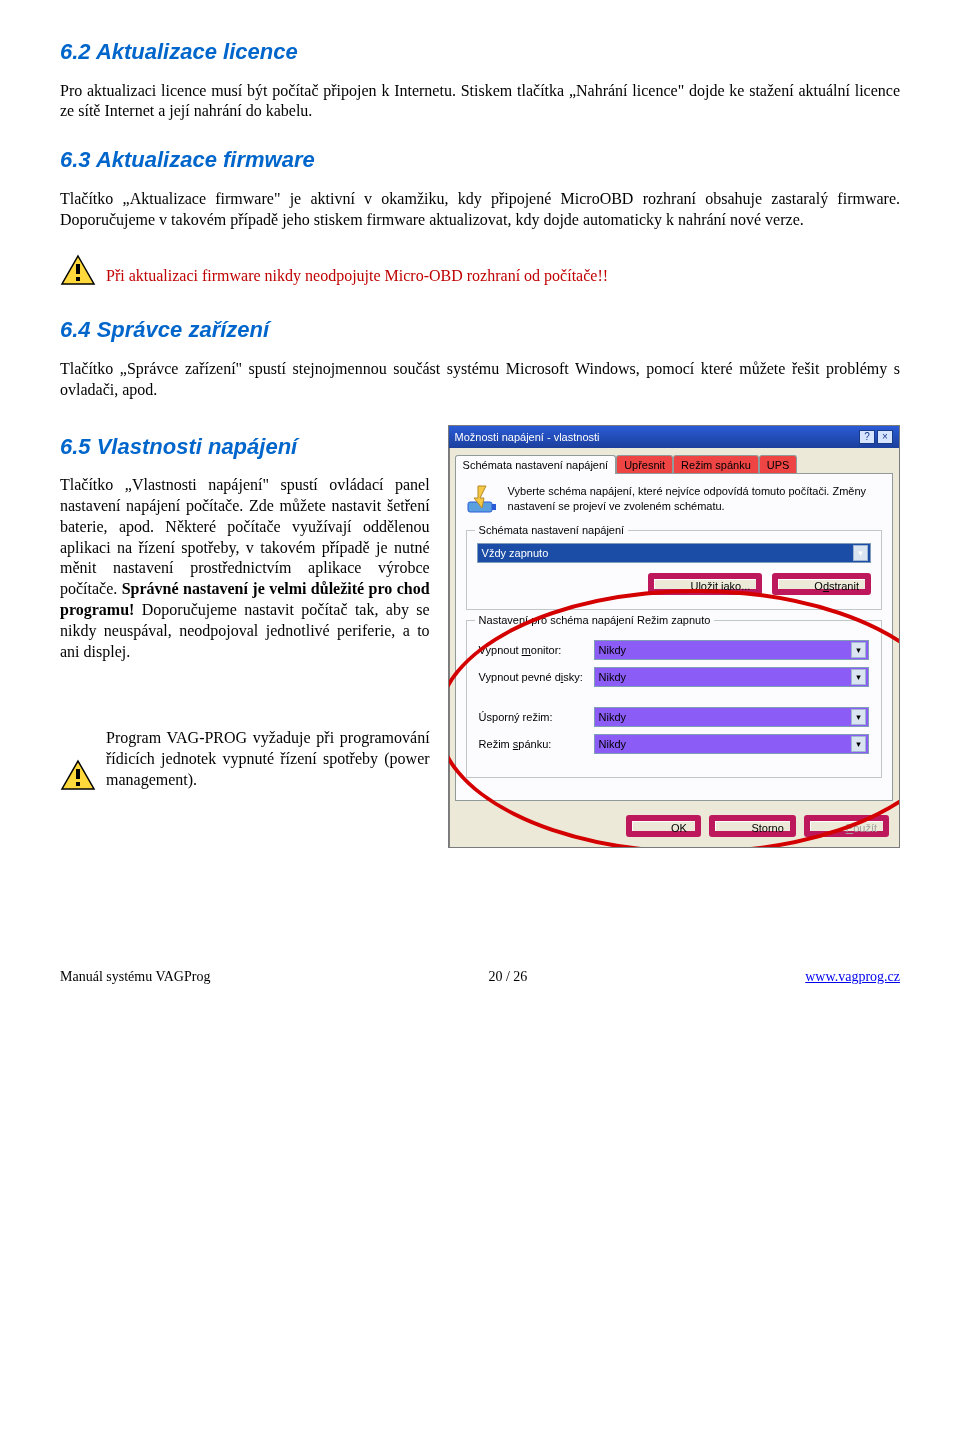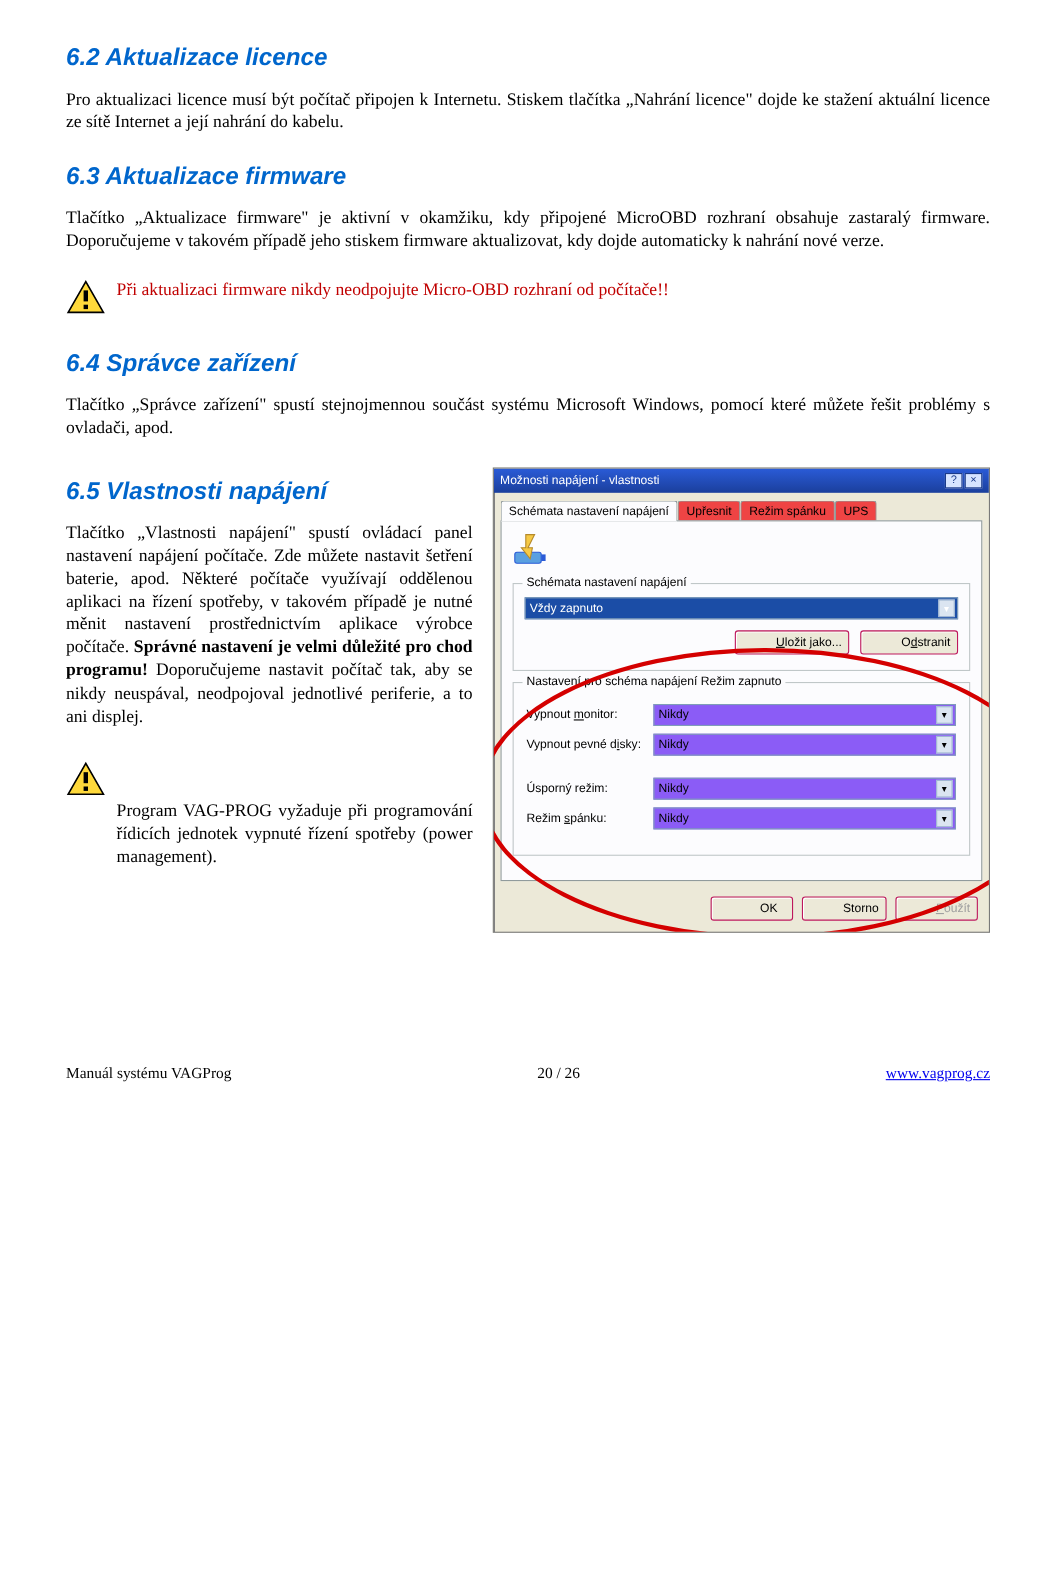--- a/index.html
+++ b/index.html
@@ -20,21 +20,21 @@
     font-weight: bold;
     font-size: 22px;
     margin: 8px 0 14px 0;
   }
   p {
     text-align: justify;
     margin: 10px 0 24px 0;
   }
   .warn-row {
     display: flex;
-    align-items: flex-start;
+    align-items: flex-end;
     gap: 10px;
     margin: 24px 0 30px 0;
   }
   .warn-icon {
     flex: 0 0 auto;
   }
   .warn-text {
     color: #c00000;
     font-size: 16px;
     text-align: justify;
@@ -154,21 +154,21 @@
   }
   .btnrow {
     display: flex;
     gap: 10px;
     justify-content: flex-end;
     margin-top: 10px;
   }
   .winbtn {
     min-width: 75px;
     height: 22px;
-    border: 1px solid #be185d;
+    border: 6px solid #be185d;
     background: #ece9d8;
     font-size: 11px;
     border-radius: 3px;
     box-shadow: inset 1px 1px 0 #fff;
     padding-left: 36px;
   }
   .winbtn.disabled { color: #a0a0a0; }
   .form-row {
     display: flex;
     align-items: center;
@@ -257,20 +257,21 @@
         <div class="tab">UPS</div>
       </div>
 
       <div class="panel" style="position:relative;">
         <div class="info-row">
           <svg class="info-icon" viewBox="0 0 32 32">
             <rect x="2" y="18" width="24" height="10" rx="2" fill="#5aa0e0" stroke="#2a5bd7"></rect>
             <rect x="26" y="20" width="4" height="6" fill="#2a5bd7"></rect>
             <path d="M12 2 L12 14 L8 14 L16 24 L18 14 L14 14 L20 2 Z" fill="#f6c945" stroke="#b5892a"></path>
           </svg>
+          <div class="info-text">Vyberte schéma napájení, které nejvíce odpovídá tomuto počítači. Změny nastavení se projeví ve zvoleném schématu.</div>
         </div>
 
         <div class="groupbox">
           <div class="legend">Schémata nastavení napájení</div>
           <div class="combo" style="background:#1b4da6;color:#fff;justify-content:space-between;">
             <span>Vždy zapnuto</span>
             <span class="drop">▾</span>
           </div>
           <div class="btnrow">
             <button class="winbtn"><span class="ul">U</span>ložit jako...</button>

